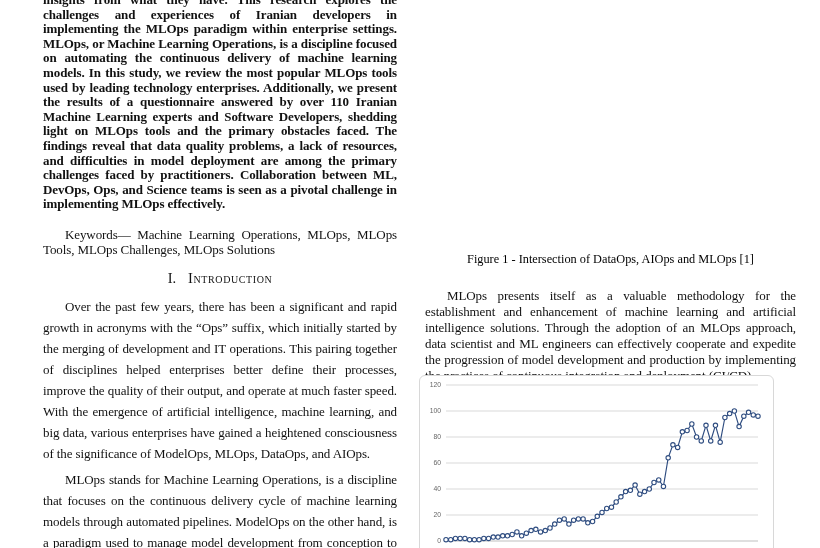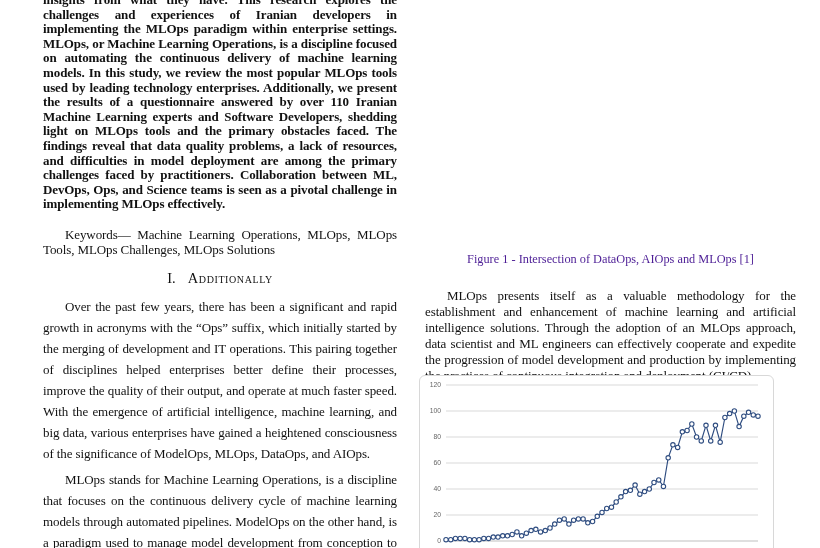--- a/index.html
+++ b/index.html
@@ -35,21 +35,21 @@
     letter-spacing: -0.1px;
   }
   .indent { text-indent: 22px; }
   .par-gap { margin-top: 5px; }
 
   
   .fig1 { position: absolute; left: 420px; top: 0; width: 380px; height: 270px; }
 
   .fig-caption {
     position: absolute; left: 425px; top: 252px; width: 371px;
-    text-align: center; font-size: 12.3px; color: #4c1d95;
+    text-align: center; font-size: 12.3px; color: #000000;
   }
   .right-par {
     position: absolute; left: 425px; top: 288px; width: 371px;
     line-height: 16px;
   }
 
   .chart-box {
     position: absolute; left: 419px; top: 375px; width: 355px; height: 200px;
     background: #fff; border: 1px solid #d8d8d8; border-radius: 6px;
   }
@@ -59,21 +59,21 @@
 <body>
 
 <div class="page">
 
   <div class="col-left">
     <p class="abstract">insights from what they have. This research explores the challenges and experiences of Iranian developers in implementing the MLOps paradigm within enterprise settings. MLOps, or Machine Learning Operations, is a discipline focused on automating the continuous delivery of machine learning models. In this study, we review the most popular MLOps tools used by leading technology enterprises. Additionally, we present the results of a questionnaire answered by over 110 Iranian Machine Learning experts and Software Developers, shedding light on MLOps tools and the primary obstacles faced. The findings reveal that data quality problems, a lack of resources, and difficulties in model deployment are among the primary challenges faced by practitioners. Collaboration between ML, DevOps, Ops, and Science teams is seen as a pivotal challenge in implementing MLOps effectively.</p>
 
     <p class="keywords">Keywords— Machine Learning Operations, MLOps, MLOps Tools, MLOps Challenges, MLOps Solutions</p>
 
     <h2 class="section-heading">
-      <span class="numeral">I.</span><span class="sc">Additionally</span>
+      <span class="numeral">I.</span><span class="sc">Introduction</span>
     </h2>
 
     <p class="body-par indent">Over the past few years, there has been a significant and rapid growth in acronyms with the “Ops” suffix, which initially started by the merging of development and IT operations. This pairing together of disciplines helped enterprises better define their processes, improve the quality of their output, and operate at much faster speed. With the emergence of artificial intelligence, machine learning, and big data, various enterprises have gained a heightened consciousness of the significance of ModelOps, MLOps, DataOps, and AIOps.</p>
 
     <p class="body-par indent par-gap">MLOps stands for Machine Learning Operations, is a discipline that focuses on the continuous delivery cycle of machine learning models through automated pipelines. ModelOps on the other hand, is a paradigm used to manage model development from conception to deployment, DataOps provides tools for developing efficient data processing pipelines, while AIOps is an Artificial Intelligence-Driven operations platform that helps automate IT processes such as incident resolution. The intersection of Machine Learning, Model Management and Data Infrastructure in MLOps is an essential element for any</p>
   </div>
 
   <div class="fig1">
     
     

